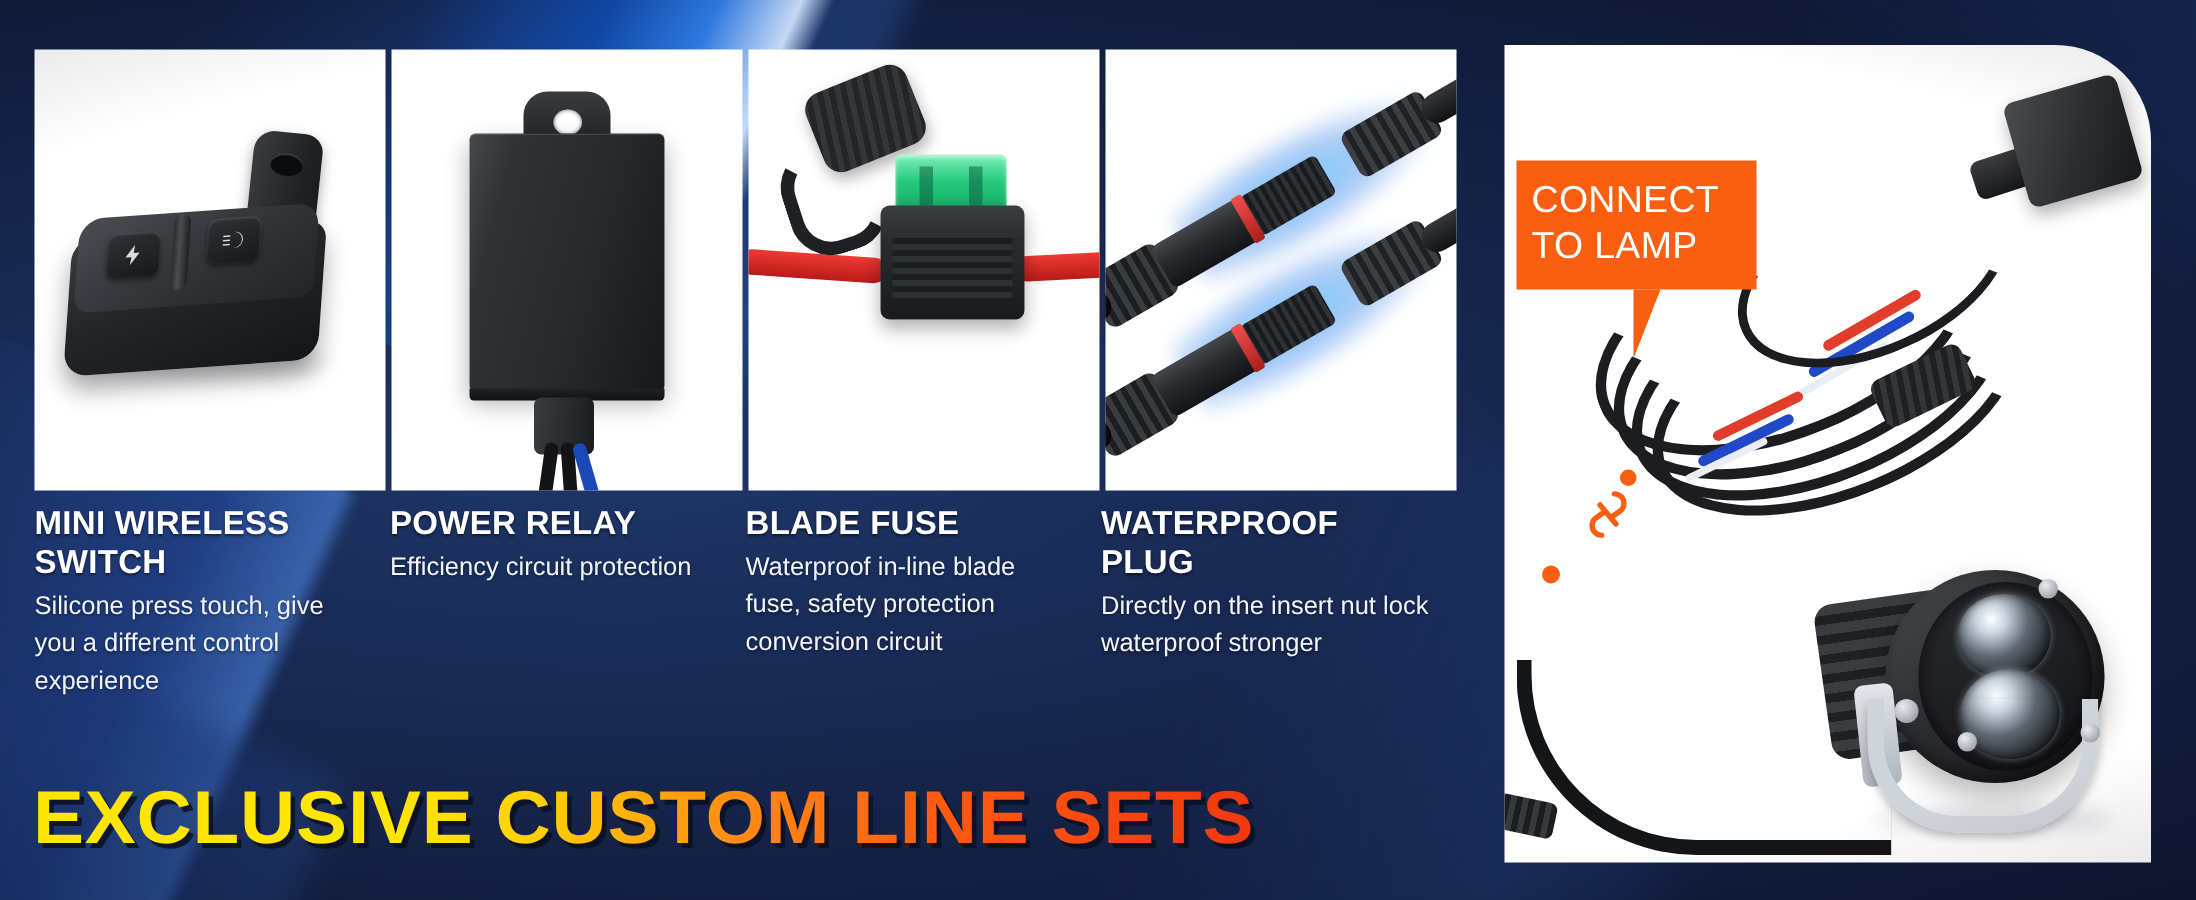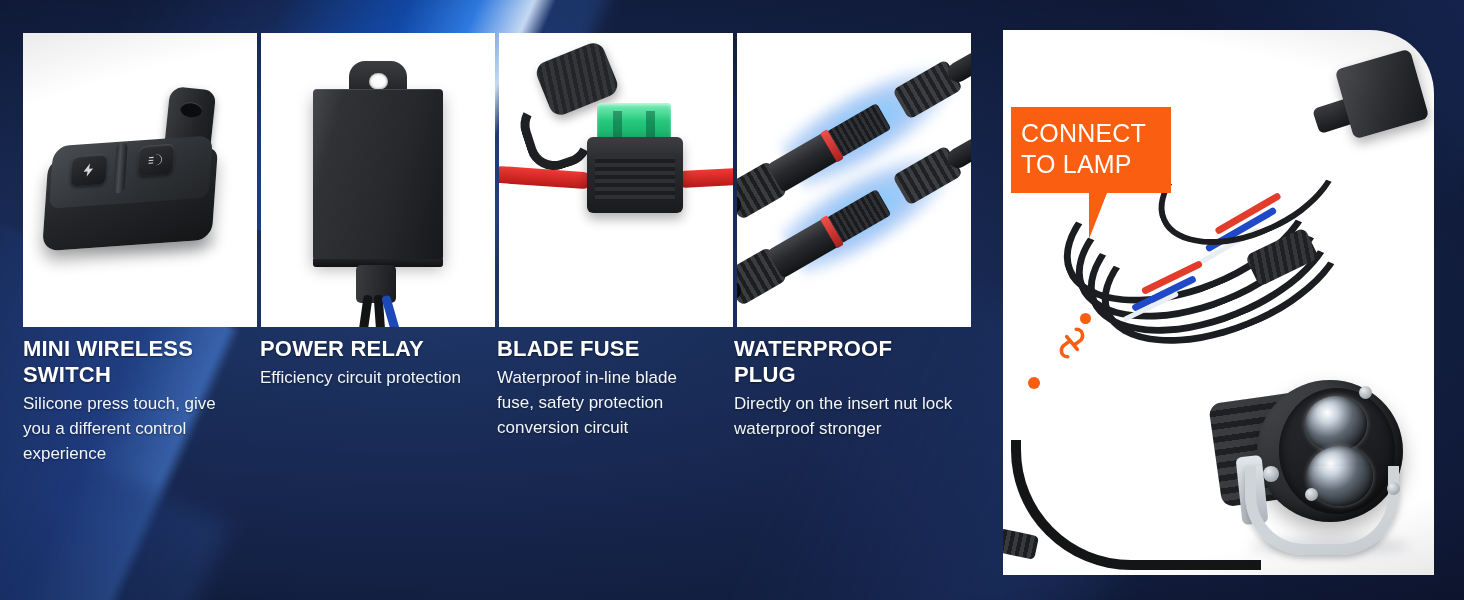--- a/index.html
+++ b/index.html
@@ -451,20 +451,24 @@
     <div class="feat">
       <div class="feat-title">BLADE FUSE</div>
       <div class="feat-desc">Waterproof in-line blade fuse, safety protection conversion circuit</div>
     </div>
     <div class="feat">
       <div class="feat-title">WATERPROOF PLUG</div>
       <div class="feat-desc">Directly on the insert nut lock waterproof stronger</div>
     </div>
   </div>
 
+  <div id="headline-wrap">
+    <div id="headline-shadow">EXCLUSIVE CUSTOM LINE SETS</div>
+    <div id="headline">EXCLUSIVE CUSTOM LINE SETS</div>
+  </div>
 
   <div id="right-panel">
 
     <div id="harness">
       <div class="coil" style="left:14px;top:112px;width:250px;height:126px;transform:rotate(-22deg);"></div>
       <div class="coil" style="left:26px;top:128px;width:250px;height:126px;transform:rotate(-22deg);"></div>
       <div class="coil" style="left:38px;top:144px;width:248px;height:124px;transform:rotate(-22deg);"></div>
       <div class="coil" style="left:52px;top:158px;width:244px;height:120px;transform:rotate(-22deg);"></div>
       <div class="cw cw-red" style="left:168px;top:170px;width:74px;height:7px;transform:rotate(-30deg);"></div>
       <div class="cw cw-blue" style="left:158px;top:186px;width:80px;height:7px;transform:rotate(-30deg);"></div>

